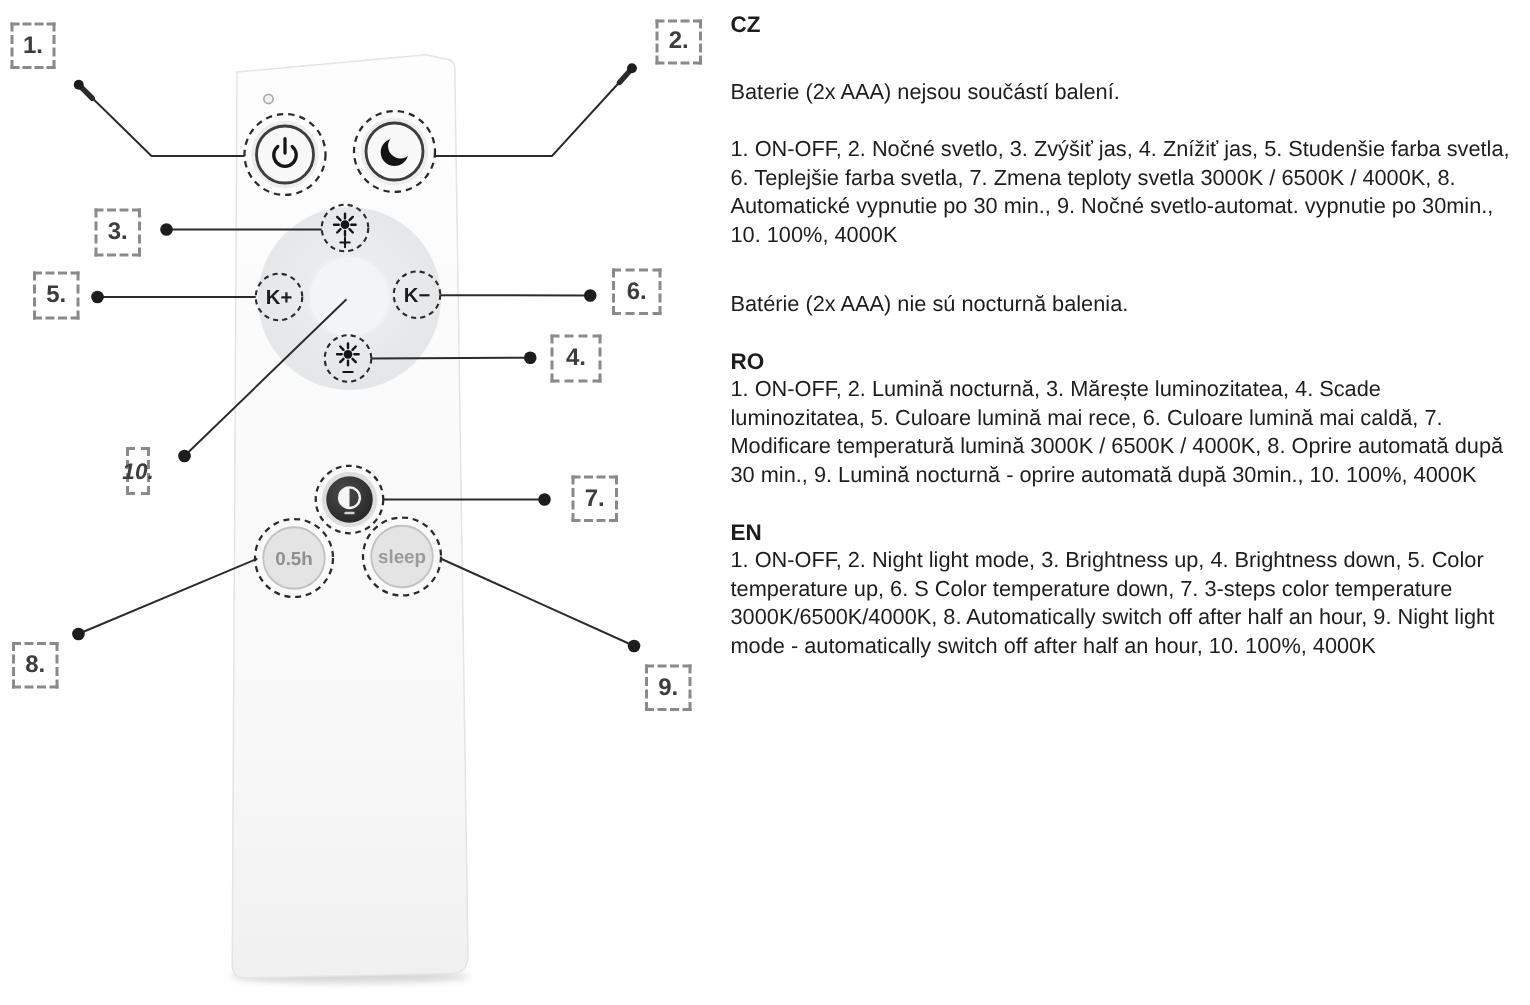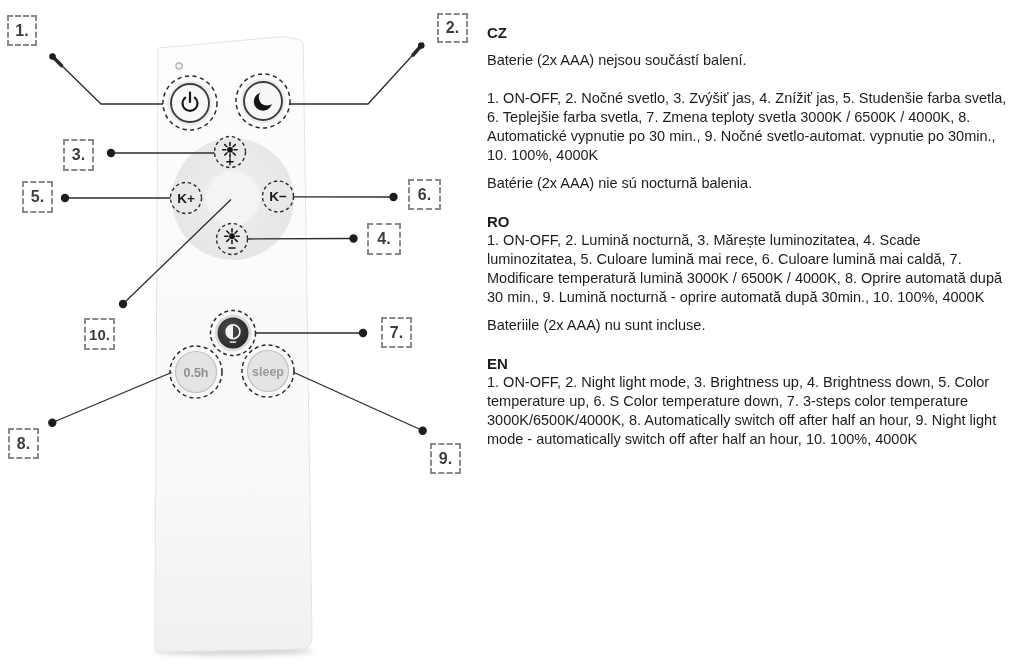--- a/index.html
+++ b/index.html
@@ -17,27 +17,27 @@
   }
   .c1{left:7px;top:15px;width:30px;height:31px;}
   .c2{left:437px;top:13px;width:31px;height:30px;}
   .c3{left:63px;top:139px;width:31px;height:32px;}
   .c4{left:367px;top:223px;width:34px;height:32px;}
   .c5{left:22px;top:181px;width:31px;height:32px;}
   .c6{left:408px;top:179px;width:33px;height:31px;}
   .c7{left:381px;top:317px;width:31px;height:31px;}
   .c8{left:8px;top:428px;width:31px;height:31px;}
   .c9{left:430px;top:443px;width:31px;height:31px;}
-  .c10{left:84px;top:318px;width:31px;height:32px;font-size:15px;}
-  .legend{position:absolute;left:487px;top:23px;width:527px;
+  .c10{left:84px;top:298px;width:16px;height:32px;font-size:15px;font-style:italic;}
+  .legend{position:absolute;left:487px;top:7px;width:527px;
     font-size:14.5px;line-height:19px;letter-spacing:0px;}
   .legend section{margin:0 0 19px 0;}
   .legend h3{margin:0;font-size:15px;line-height:19px;font-weight:bold;}
   .legend p{margin:0;}
-  .legend p.battery{margin-top:9px;}
+  .legend p.battery{margin-top:27px;}
 </style>
 </head>
 <body>
 
 <div class="stage">
 
   <div class="illustration">
     <svg width="480" height="670" viewBox="0 0 480 670">
       <defs>
         <linearGradient id="bodyGrad" x1="0" y1="0" x2="0" y2="1">
@@ -222,21 +222,20 @@
       <h3>CZ</h3>
       <p class="battery">Baterie (2x AAA) nejsou součástí balení.</p>
     </section>
     <section>
       <p>1. ON-OFF, 2. Nočné svetlo, 3. Zvýšiť jas, 4. Znížiť jas, 5. Studenšie farba svetla, 6. Teplejšie farba svetla, 7. Zmena teploty svetla 3000K / 6500K / 4000K, 8. Automatické vypnutie po 30 min., 9. Nočné svetlo-automat. vypnutie po 30min., 10. 100%, 4000K</p>
       <p class="battery">Batérie (2x AAA) nie sú nocturnă balenia.</p>
     </section>
     <section>
       <h3>RO</h3>
       <p>1. ON-OFF, 2. Lumină nocturnă, 3. Mărește luminozitatea, 4. Scade luminozitatea, 5. Culoare lumină mai rece, 6. Culoare lumină mai caldă, 7. Modificare temperatură lumină 3000K / 6500K / 4000K, 8. Oprire automată după 30 min., 9. Lumină nocturnă - oprire automată după 30min., 10. 100%, 4000K</p>
-      <p class="battery">Bateriile (2x AAA) nu sunt incluse.</p>
     </section>
     <section>
       <h3>EN</h3>
       <p>1. ON-OFF, 2. Night light mode, 3. Brightness up, 4. Brightness down, 5. Color temperature up, 6. S Color temperature down, 7. 3-steps color temperature 3000K/6500K/4000K, 8. Automatically switch off after half an hour, 9. Night light mode - automatically switch off after half an hour, 10. 100%, 4000K</p>
     </section>
   </div>
 
 </div>
 
 </body></html>

